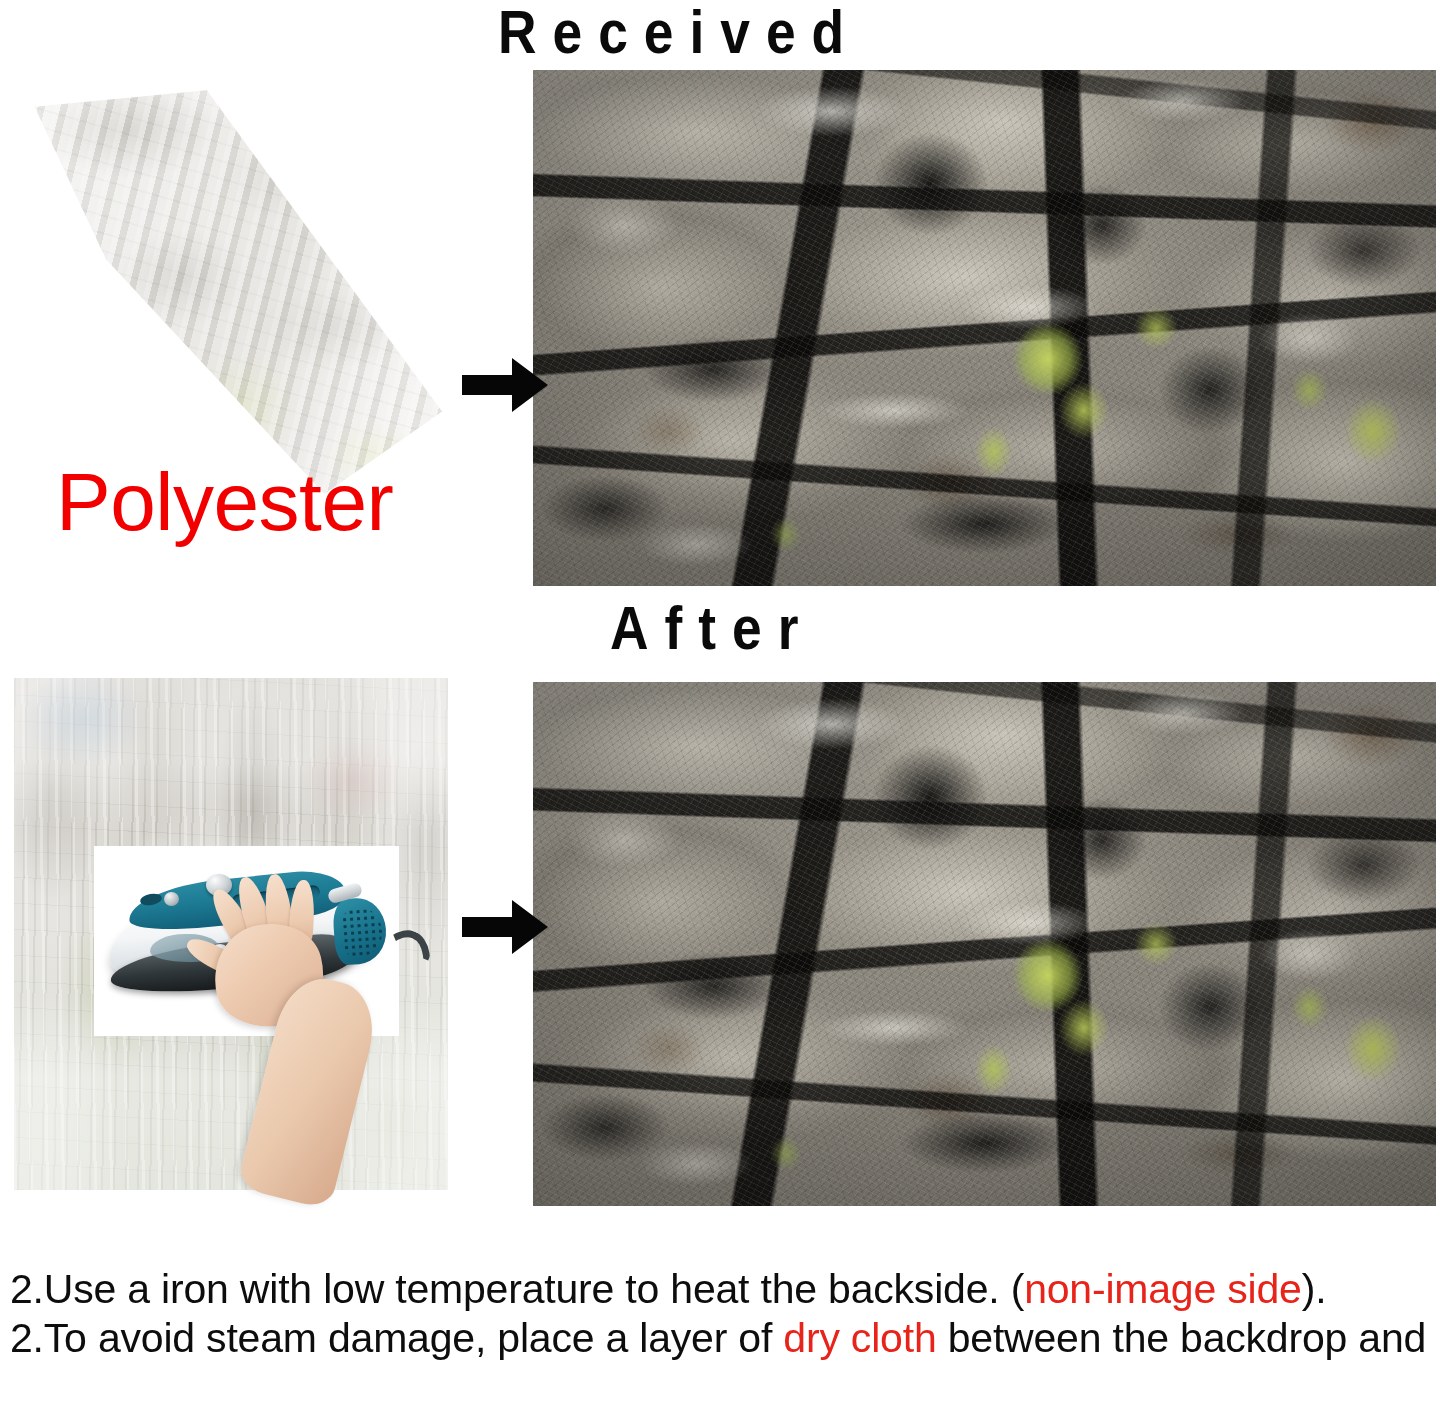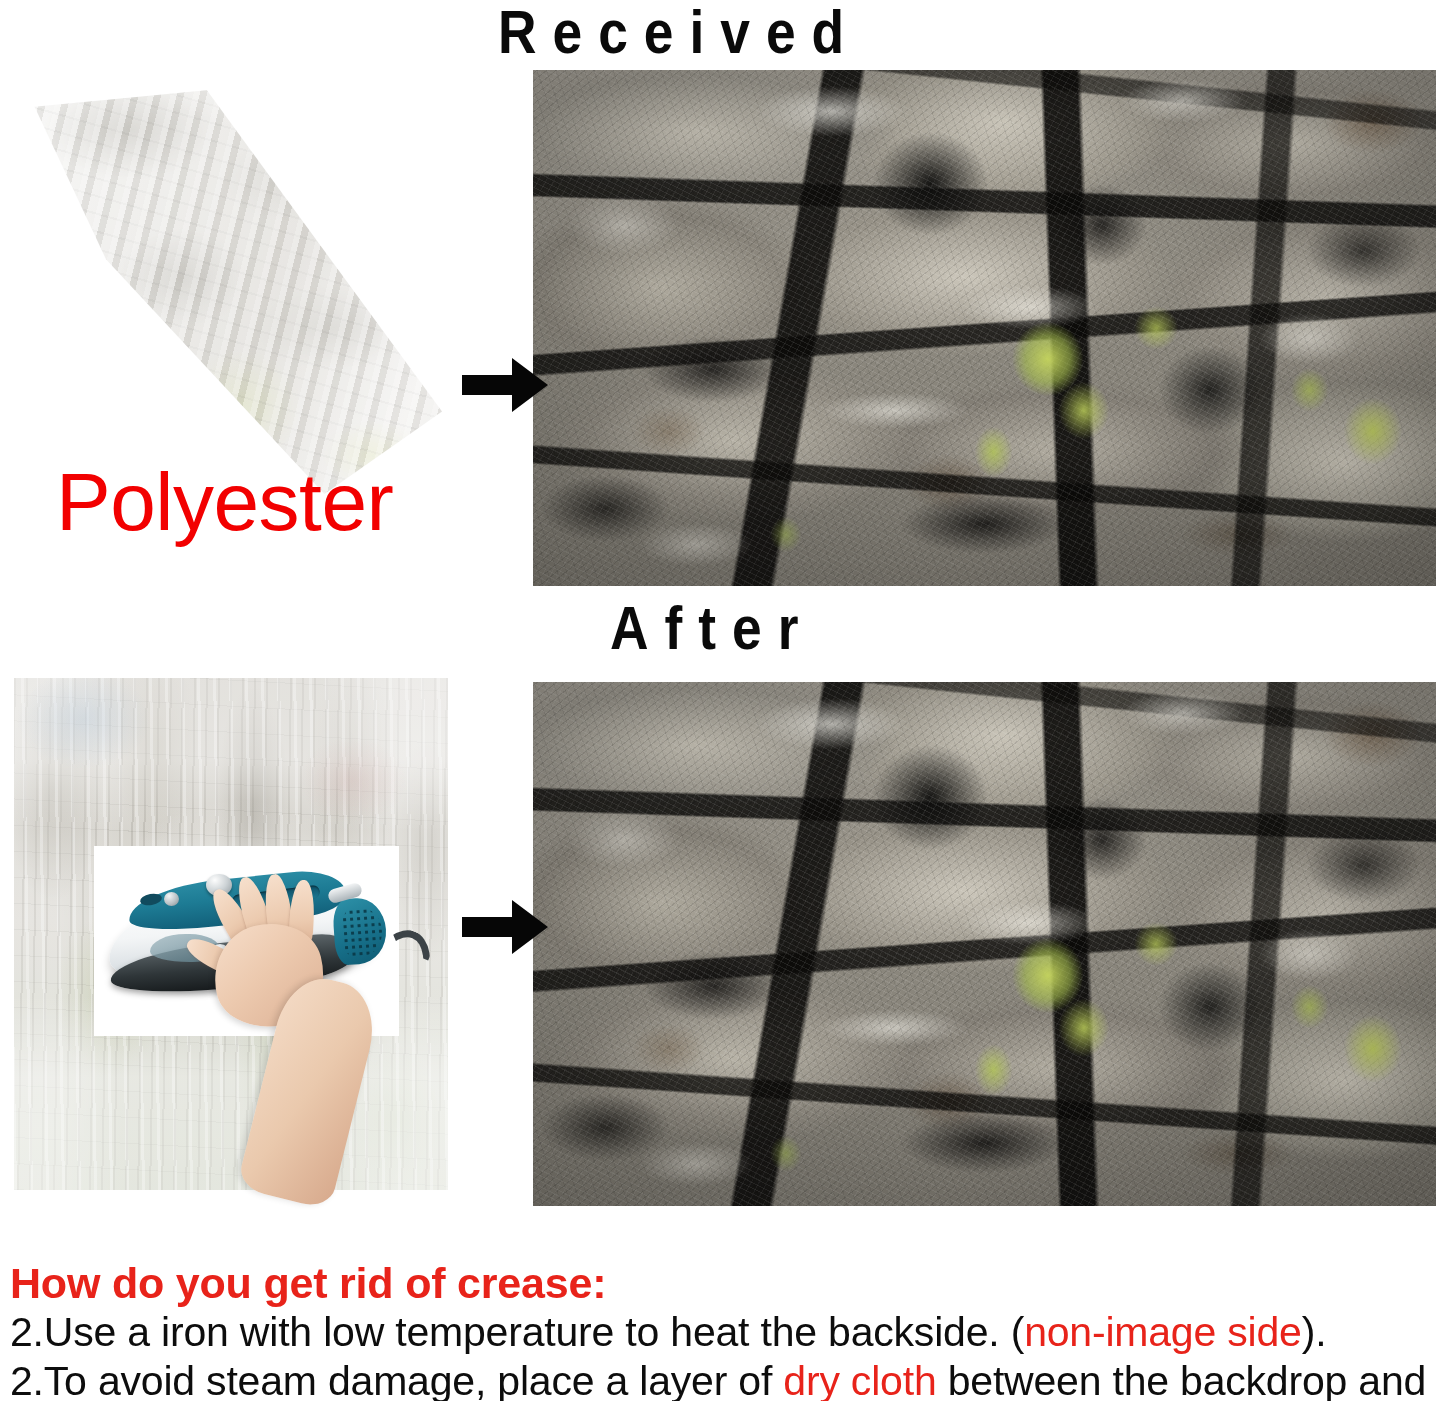--- a/index.html
+++ b/index.html
@@ -528,21 +528,20 @@
     <div class="rk-shadows"></div>
     <div class="rk-highlights"></div>
     <div class="rk-warm"></div>
     <div class="rk-grain"></div>
     <div class="rk-plants"></div>
     <div class="rk-vignette"></div>
   </div>
 </div>
 
 <div id="instructions">
-  <div id="instruction-title">How do you get rid of crease:</div>
 
   <div class="instruction-line">
     <span>2.Use a iron with low temperature to heat the backside. (</span><span class="hl-red">non-image side</span><span>).</span>
   </div>
 
   <div class="instruction-line">
     <span>2.To avoid steam damage, place a layer of </span><span class="hl-red">dry cloth</span><span> between the backdrop and the iron.</span>
   </div>
 </div>
 

